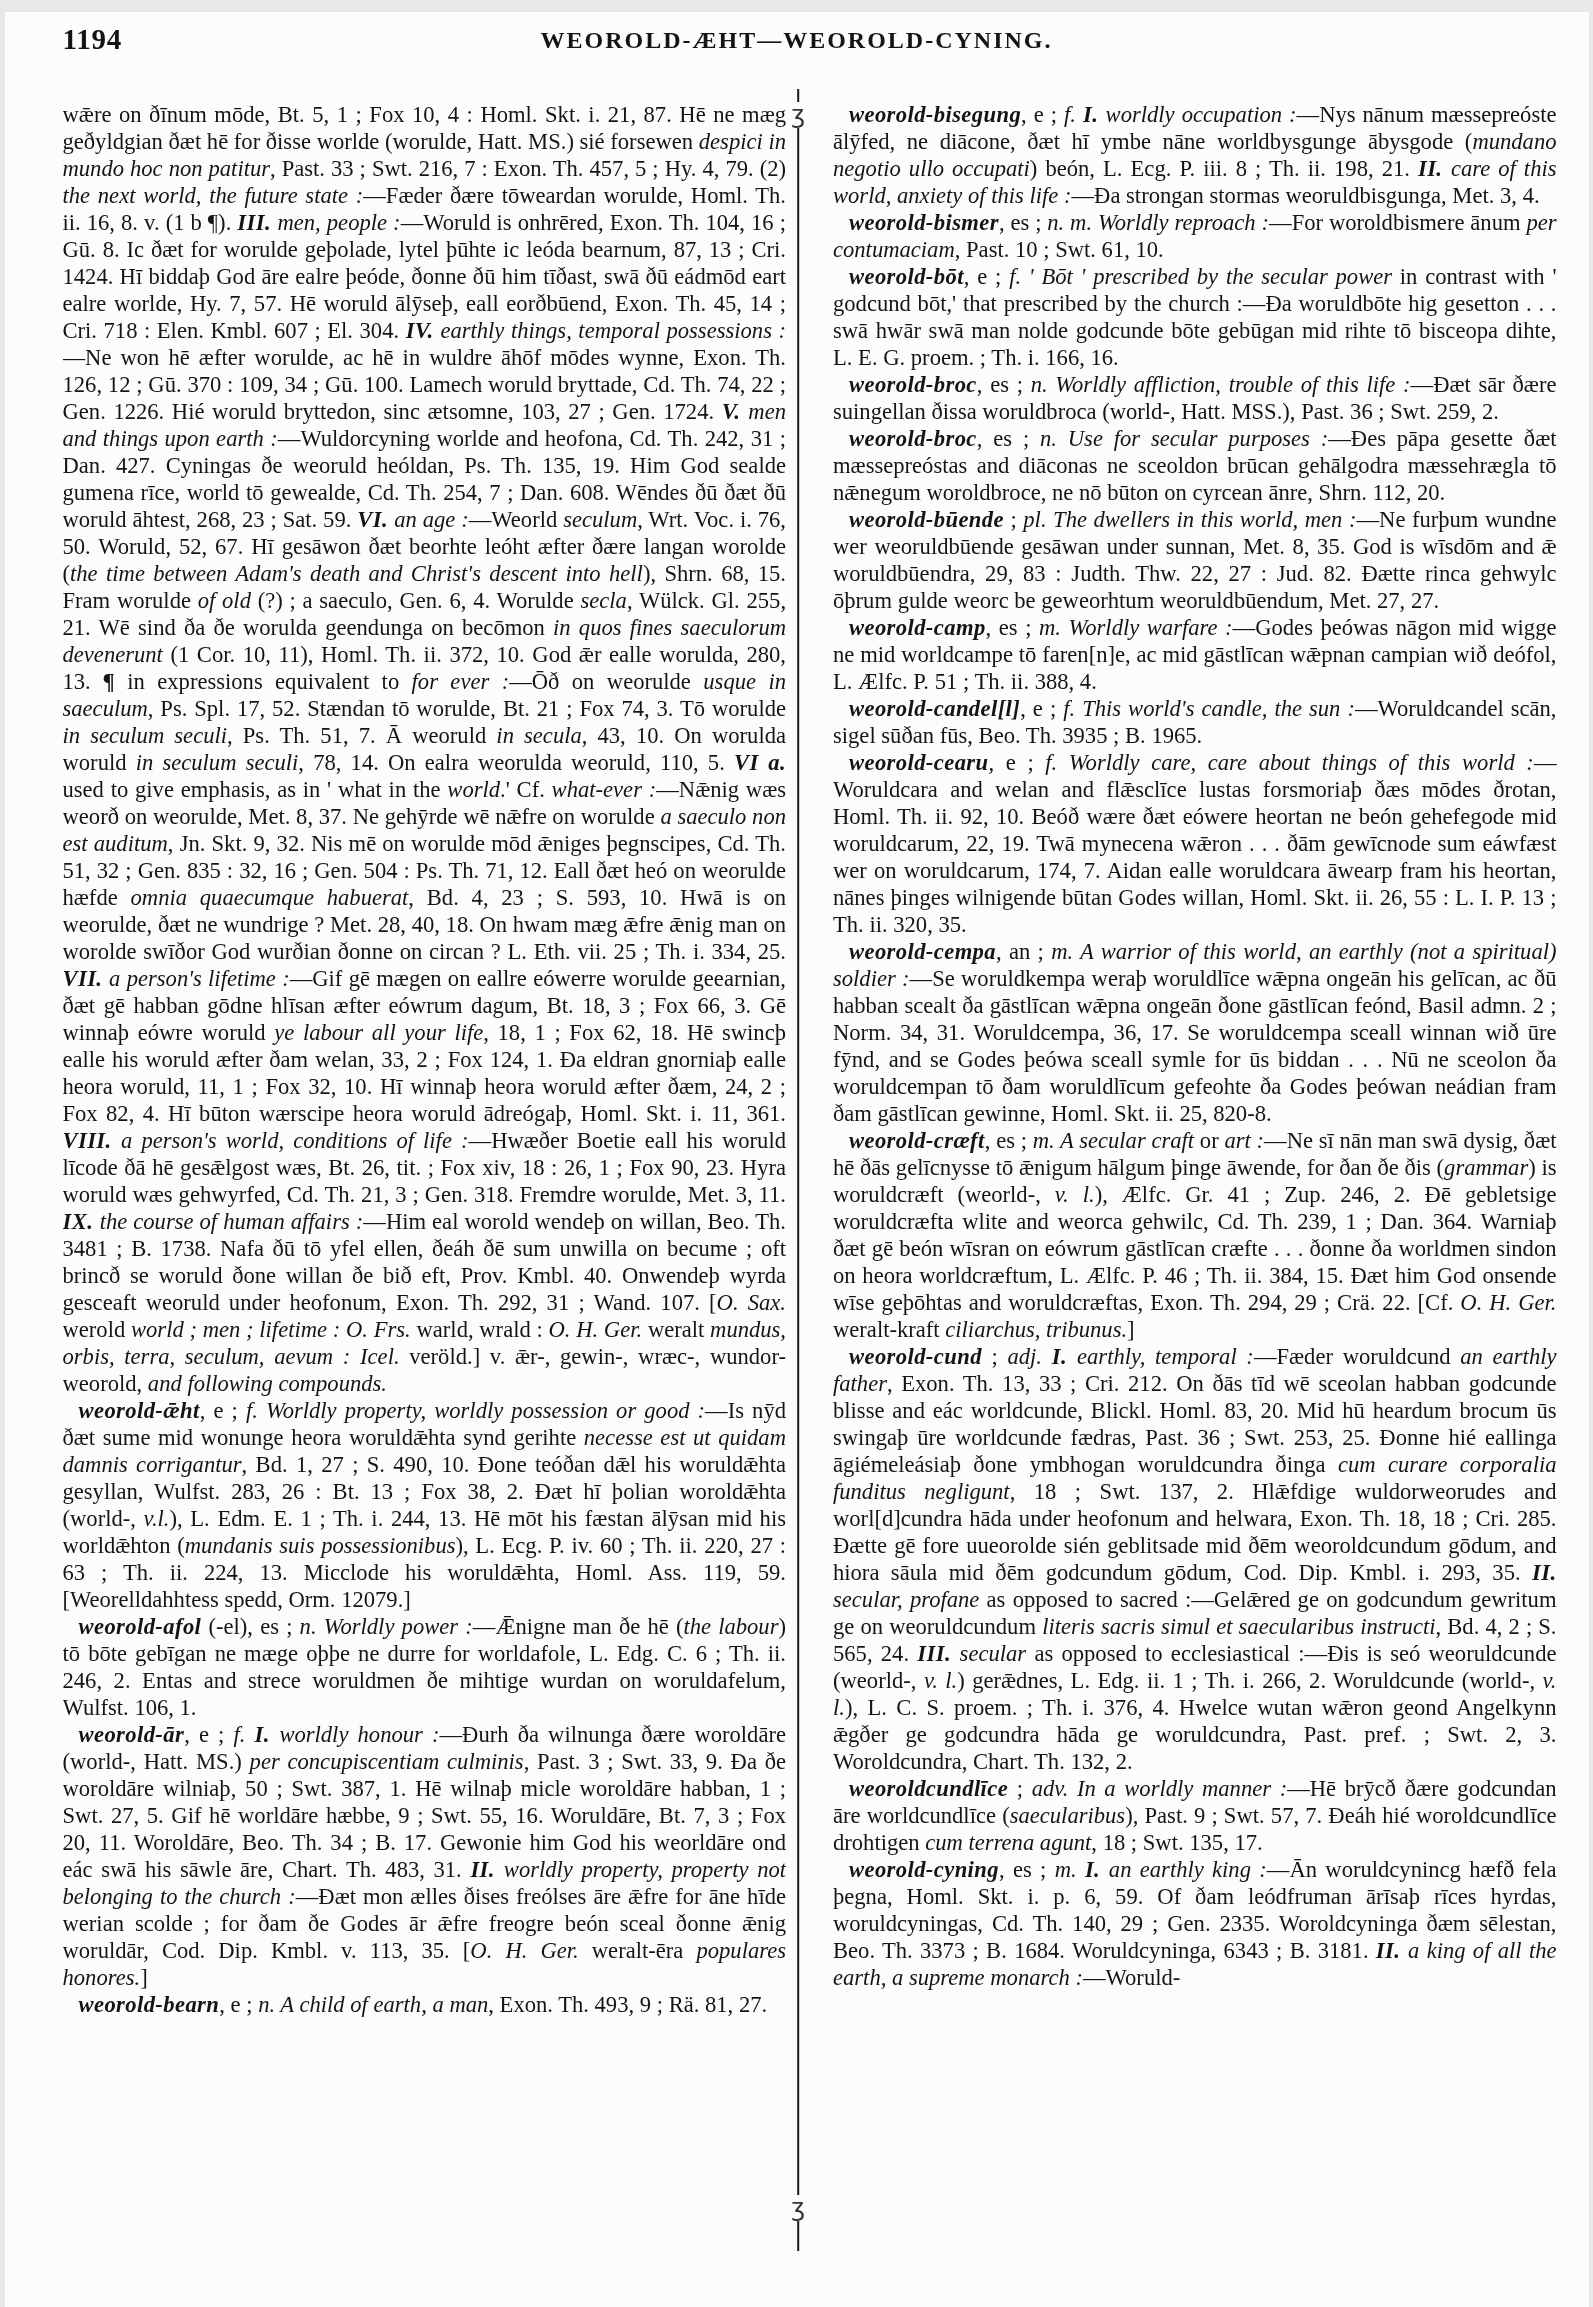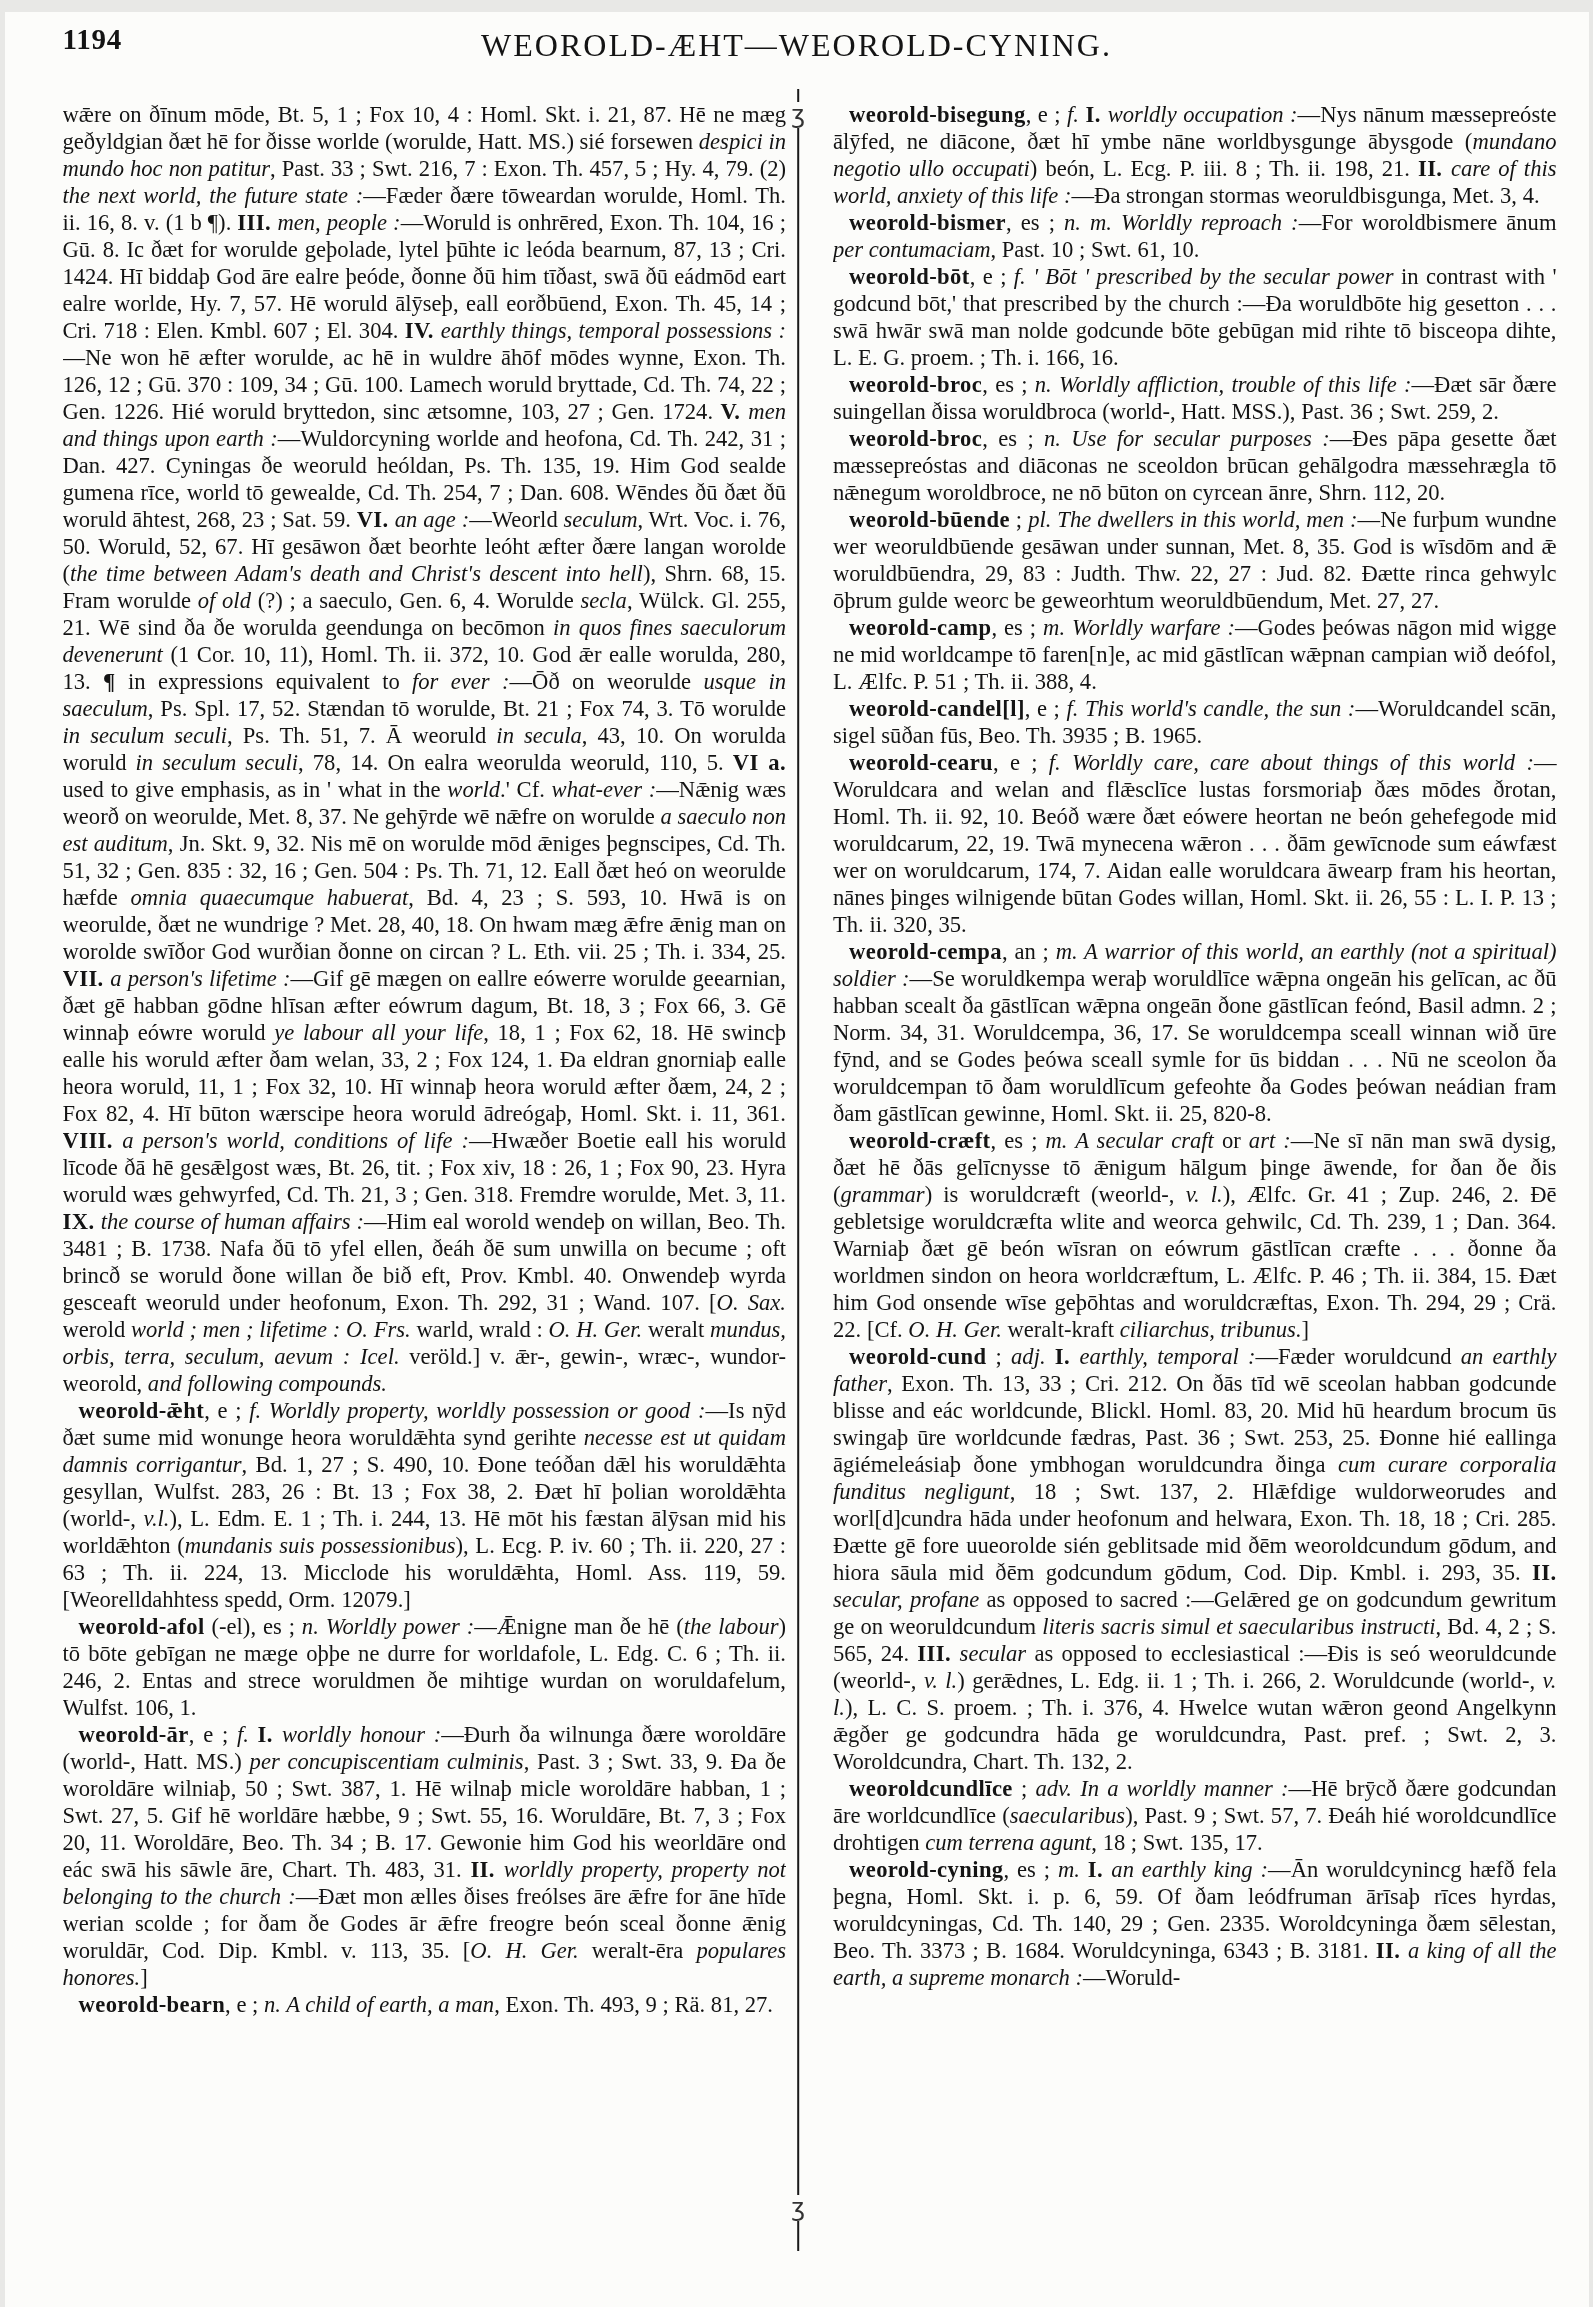--- a/index.html
+++ b/index.html
@@ -11,42 +11,43 @@
     color:#141414;
     font-family:"Liberation Serif","DejaVu Serif",serif;
     overflow:hidden;
   }
   .header { position:relative; height:56px; padding-top:14.5px; }
   .page-number {
     position:absolute; left:58px; top:11.3px;
     font-size:29px; font-weight:bold; letter-spacing:0.8px;
   }
   .running-title {
-    text-align:center; font-size:32px; letter-spacing:2px;
+    text-align:center; font-size:24px; letter-spacing:2px;
     font-variant:normal;
+    font-weight:bold;
   }
   .cols {
     display:flex;
     padding:18px 32px 0 58px;
     gap:47px;
     justify-content:flex-end;
   }
   .col {
     flex:1 1 0;
     min-width:0;
     font-size:22.6px;
     line-height:27px;
     text-align:justify;
     overflow:hidden;
     max-height:2186px;
   }
   .col p { margin:0; }
   .col p.entry { text-indent:16px; }
   .col p.cont { text-indent:0; }
-  .col b { font-weight:bold; letter-spacing:0.4px; }
+  .col b { font-weight:bold; letter-spacing:0.4px;font-style:italic; }
   .col i { font-style:italic; }
   .divider {
     position:absolute; left:50.1%; top:77px;
     width:1.6px; height:2162px;
     background:#1a1a1a;
     transform:translateX(-50%);
   }
   .margin-mark {
     position:absolute; left:50.1%;
     transform:translateX(-50%);

